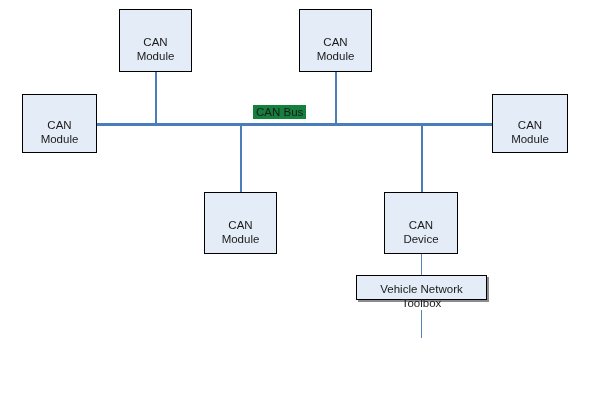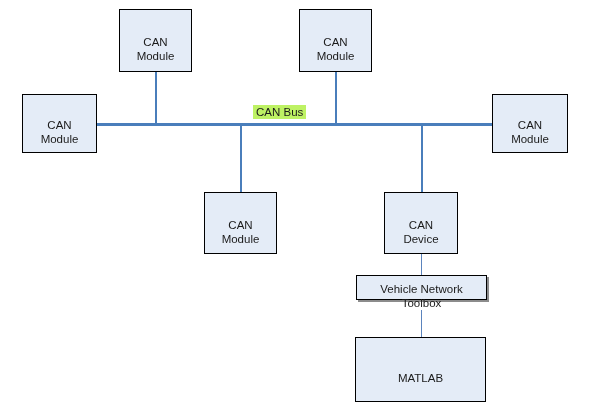--- a/index.html
+++ b/index.html
@@ -54,21 +54,21 @@
     width: 1px;
     z-index: 1;
   }
   .bus-label {
     position: absolute;
     color: #1a1a1a;
     font-size: 11.5px;
     line-height: 14px;
     white-space: nowrap;
     z-index: 4;
-    background: #bef264;
+    background: #15803d;
     padding: 0 3px;
   }
 </style>
 </head>
 <body>
 
 <div id="canvas">
 
   <div class="bus-line" style="left:97px; top:123px; width:396px; height:3px;"></div>
 
@@ -114,17 +114,14 @@
   <div class="node" style="left:384px; top:192px; width:74px; height:62px;">
     <span class="label">CAN
 Device</span>
   </div>
 
   <div class="node shadowed" style="left:356px; top:275px; width:131px; height:25px;">
     <span class="label">Vehicle Network
 Toolbox</span>
   </div>
 
-  <div class="node" style="left:355px; top:337px; width:131px; height:65px;">
-    <span class="label">MATLAB</span>
-  </div>
 
 </div>
 
 </body></html>

